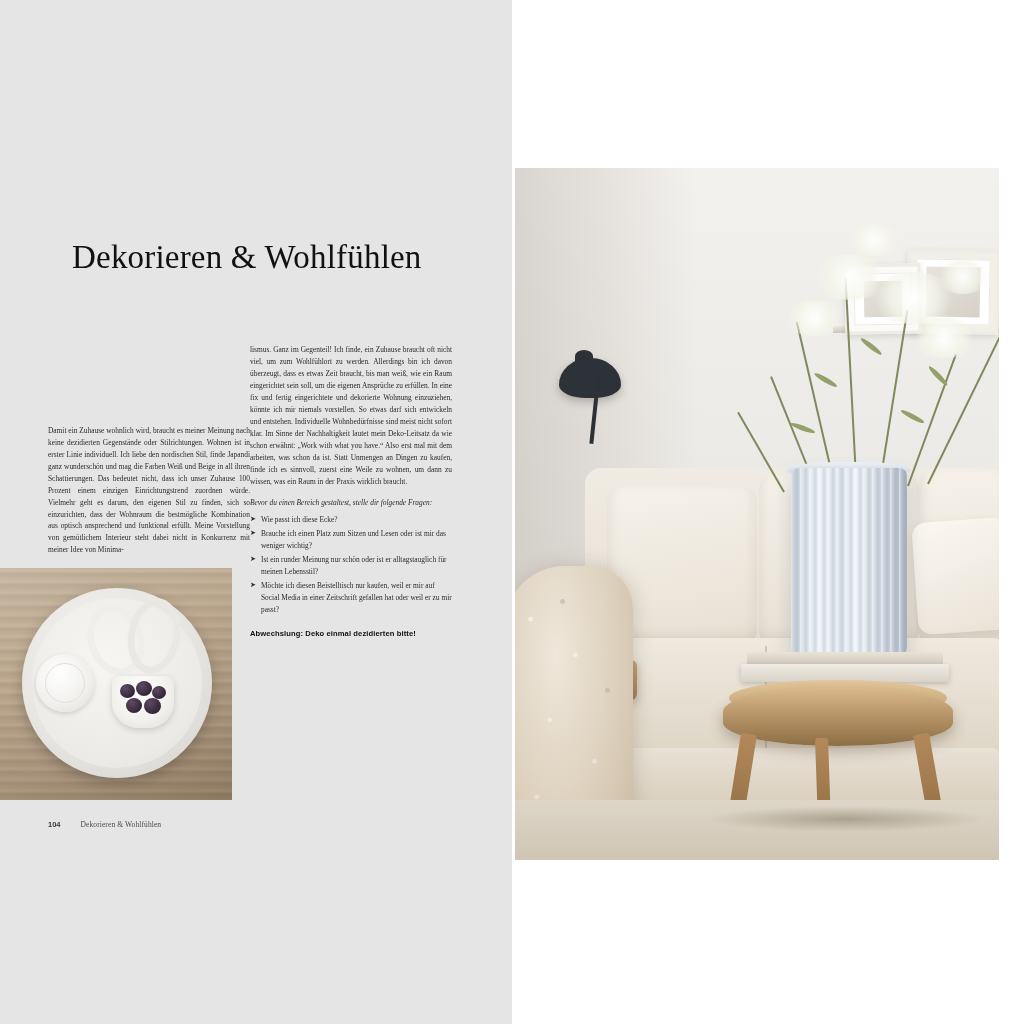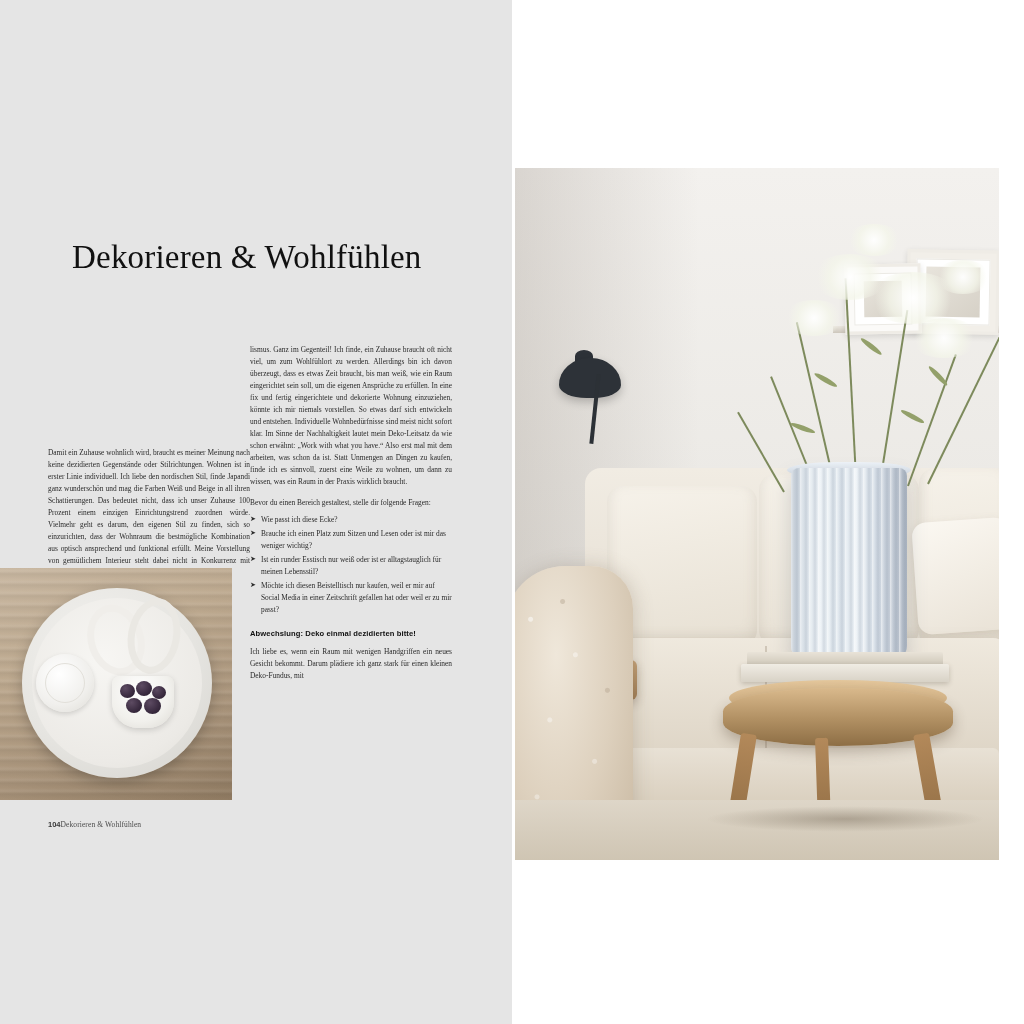--- a/index.html
+++ b/index.html
@@ -64,20 +64,21 @@
     text-align: justify;
     color: #2a2a2a;
     margin: 0 0 9px 0;
     hyphens: auto;
   }
   .intro-q {
     margin-top: 0;
   }
   .lead-in {
     margin-bottom: 5px;
+    font-style: italic;
   }
 
   ul.q-list {
     list-style: none;
     margin: 0 0 12px 0;
     padding: 0;
   }
   ul.q-list li {
     position: relative;
     padding-left: 11px;
@@ -194,21 +195,21 @@
     transform: rotate(10deg);
     border-color: #eae8e3;
   }
 
   .folio {
     position: absolute;
     left: 48px;
     top: 820px;
     display: flex;
     align-items: baseline;
-    gap: 0;
+    gap: 20px;
   }
   .folio-num {
     font-family: "Liberation Sans", sans-serif;
     font-size: 7.5px;
     font-weight: 700;
     color: #3a3a3a;
   }
   .folio-label {
     font-family: "Liberation Serif", serif;
     font-size: 7.5px;
@@ -492,31 +493,30 @@
           <li>
             <span class="arrow">➤</span>
             <span>Wie passt ich diese Ecke?</span>
           </li>
           <li>
             <span class="arrow">➤</span>
             <span>Brauche ich einen Platz zum Sitzen und Lesen oder ist mir das weniger wichtig?</span>
           </li>
           <li>
             <span class="arrow">➤</span>
-            <span>Ist ein runder Esstisch nur weiß oder ist er alltagstauglich für meinen Lebensstil?</span>
+            <span>Ist ein runder Meinung nur schön oder ist er alltagstauglich für meinen Lebensstil?</span>
           </li>
           <li>
             <span class="arrow">➤</span>
             <span>Möchte ich diesen Beistelltisch nur kaufen, weil er mir auf Social Media in einer Zeitschrift gefallen hat oder weil er zu mir passt?</span>
           </li>
         </ul>
 
         <p class="subhead">Abwechslung: Deko einmal dezidierten bitte!</p>
 
-        <p class="body-text">Ich liebe es, wenn ein Raum mit wenigen Handgriffen ein neues Gesicht bekommt. Darum plädiere ich ganz stark für einen kleinen Deko-Fundus, mit</p>
       </div>
     </div>
 
     <div class="photo-left">
       <div class="pl-wood"></div>
       <div class="pl-tray">
         <div class="pl-tray-inner"></div>
       </div>
       <div class="pl-handle pl-h1"></div>
       <div class="pl-handle pl-h2"></div>

